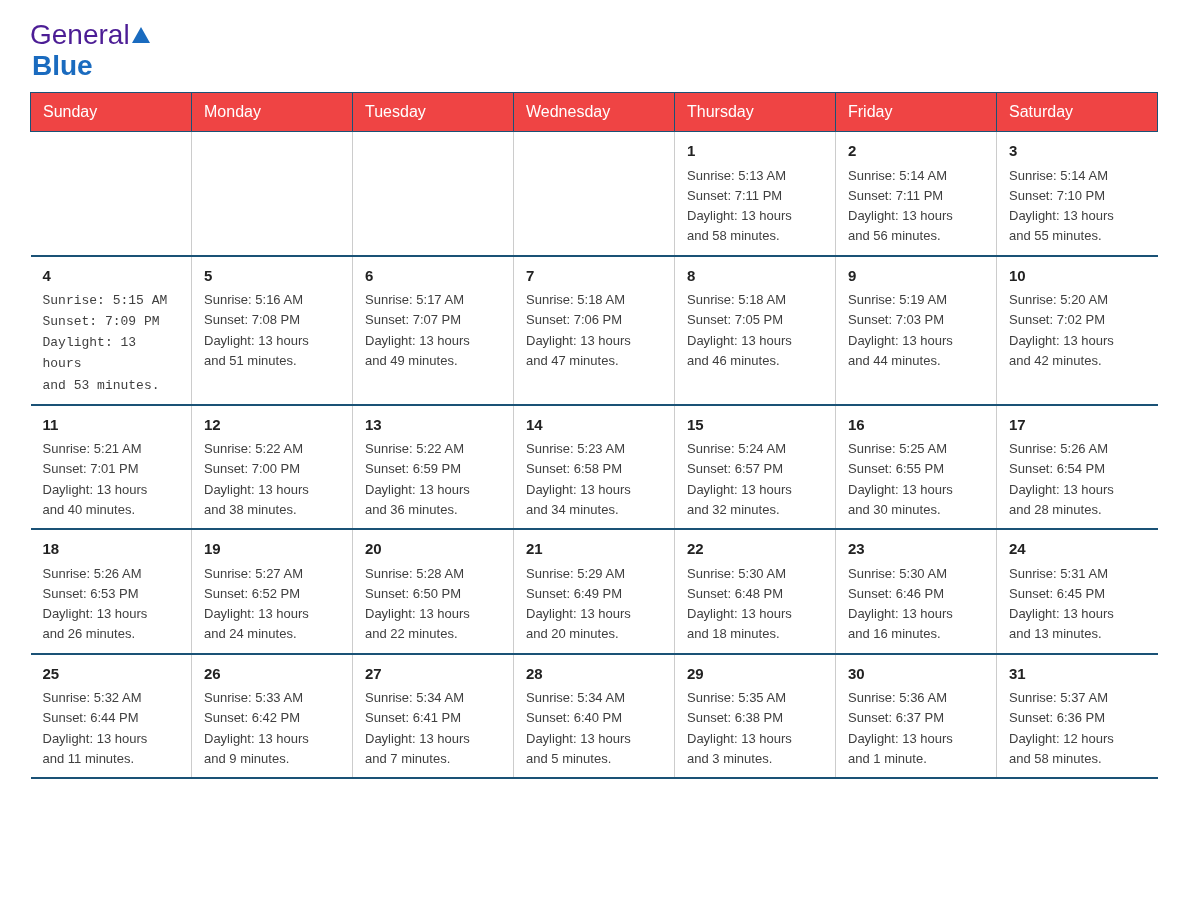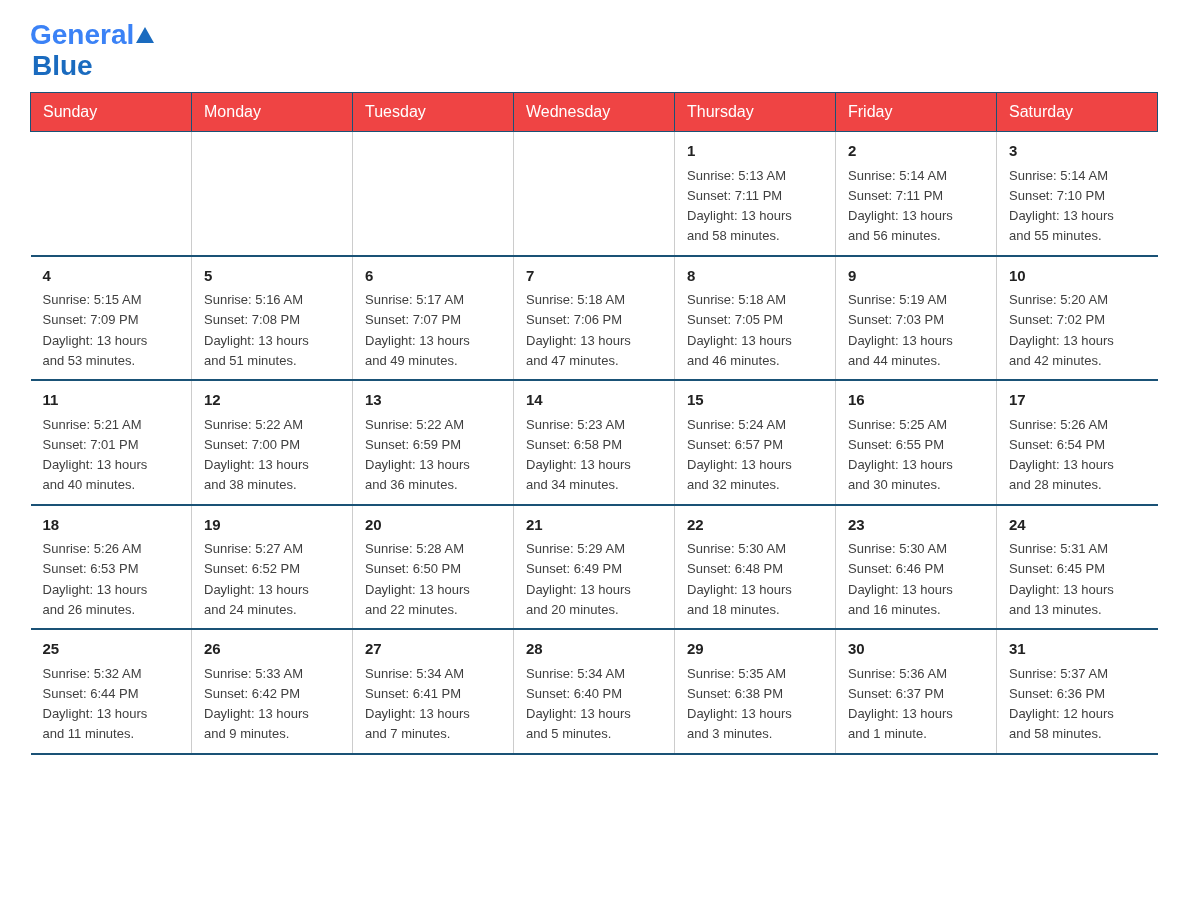--- a/index.html
+++ b/index.html
@@ -17,22 +17,22 @@
       align-items: flex-start;
       margin-bottom: 10px;
     }
     .logo {
       display: flex;
       flex-direction: column;
       align-items: flex-start;
     }
     .logo-text {
       font-size: 28px;
-      font-weight: bold;
-      color: #3b82f6;
+      font-weight: normal;
+      color: #4c1d95;
       line-height: 1.1;
     }
     .logo-text span {
       color: #1a6bbf;
     }
     .title-block {
       text-align: right;
     }
     .main-title {
       font-size: 52px;
@@ -142,21 +142,21 @@
         <td><span class="day-number">2</span><span class="day-info" style="white-space: pre-line;">Sunrise: 5:14 AM
 Sunset: 7:11 PM
 Daylight: 13 hours
 and 56 minutes.</span></td>
         <td><span class="day-number">3</span><span class="day-info" style="white-space: pre-line;">Sunrise: 5:14 AM
 Sunset: 7:10 PM
 Daylight: 13 hours
 and 55 minutes.</span></td>
       </tr>
       <tr>
-        <td><span class="day-number">4</span><span class="day-info" style="white-space: pre-line;">Sunrise: 5:15 AM
+        <td><span class="day-number">4</span><span class="day-info" style="white-space: pre-line; font-family: Liberation Mono, monospace;">Sunrise: 5:15 AM
 Sunset: 7:09 PM
 Daylight: 13 hours
 and 53 minutes.</span></td>
         <td><span class="day-number">5</span><span class="day-info" style="white-space: pre-line;">Sunrise: 5:16 AM
 Sunset: 7:08 PM
 Daylight: 13 hours
 and 51 minutes.</span></td>
         <td><span class="day-number">6</span><span class="day-info" style="white-space: pre-line;">Sunrise: 5:17 AM
 Sunset: 7:07 PM
 Daylight: 13 hours

